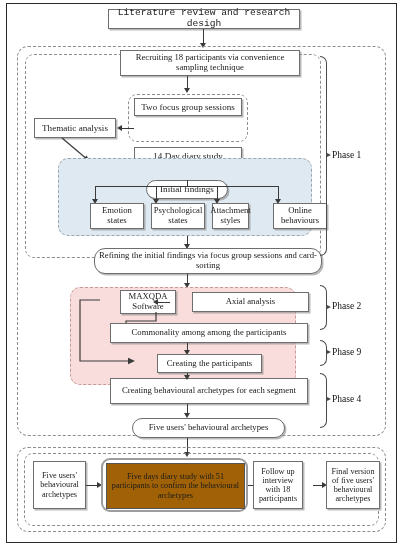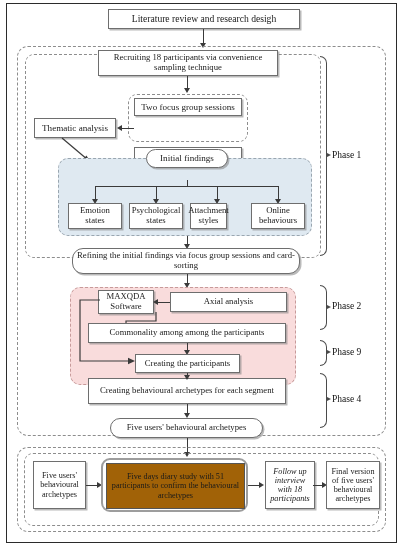--- a/index.html
+++ b/index.html
@@ -73,23 +73,23 @@
   .brace{
     border:1.2px solid #4a4a4a;border-left:none;border-radius:0 7px 7px 0;
     width:7px;
   }
   .bracetick{
     width:0;height:0;border-top:2.6px solid transparent;
     border-bottom:2.6px solid transparent;border-left:4px solid #4a4a4a;
   }
 
   
-  .t10{font-size:9.6px;}
+  .t10{font-size:9.6px;font-family:Liberation Mono, monospace;}
   .t95{font-size:9.1px;}
-  .t9{font-size:8.7px;}
+  .t9{font-size:8.7px;margin-left:22px;}
   .t85{font-size:8.2px;}
 </style>
 </head>
 <body>
 
 <div class="abs" id="outer-frame"></div>
 
 <div class="abs node t10" style="left:108px;top:9px;width:192px;height:20px;">
   <span>Literature review and research desigh</span>
 </div>
@@ -123,21 +123,21 @@
 <div class="abs hline" style="left:122px;top:127.5px;width:12px;"></div>
 <div class="abs arrowleft" style="left:117px;top:124.9px;"></div>
 
 <svg class="abs" style="left:60px;top:136px;width:40px;height:32px;" viewBox="0 0 40 32">
   <line x1="2" y1="2" x2="28" y2="24" stroke="#3a3a3a" stroke-width="1.2"></line>
   <polygon points="31,27 22.5,24 26.5,19.5" fill="#3a3a3a"></polygon>
 </svg>
 
 <div class="abs" id="phase1-shade" style="left:58px;top:158px;width:254px;height:78px;"></div>
 
-<div class="abs node rounded t95" style="left:146px;top:149px;width:82px;height:19px;justify-content:center;">
+<div class="abs node rounded t95" style="left:146px;top:180px;width:82px;height:19px;justify-content:center;">
   <span>Initial findings</span>
 </div>
 
 <div class="abs vline" style="left:186.5px;top:180px;height:6px;"></div>
 
 <div class="abs hline" style="left:95px;top:185.5px;width:183px;"></div>
 
 <div class="abs vline" style="left:95px;top:186px;height:14px;"></div>
 <div class="abs arrowdown" style="left:92.3px;top:199px;"></div>
 <div class="abs vline" style="left:156px;top:186px;height:14px;"></div>
@@ -247,21 +247,21 @@
 <div class="abs arrowright" style="left:97px;top:481.9px;"></div>
 
 <div class="abs thick" style="left:101px;top:458px;width:147px;height:54px;">
   <div class="inner t85">
     <span>Five days diary study with 51 participants to confirm the behavioural archetypes</span>
   </div>
 </div>
 <div class="abs hline" style="left:248px;top:484.5px;width:12px;"></div>
 <div class="abs arrowright" style="left:259px;top:481.9px;"></div>
 
-<div class="abs node t85" style="left:265px;top:461px;width:50px;height:48px;font-style:italic;">
+<div class="abs node t85" style="left:253px;top:461px;width:50px;height:48px;">
   <span>Follow up interview with 18 participants</span>
 </div>
 <div class="abs hline" style="left:313px;top:484.5px;width:10px;"></div>
 <div class="abs arrowright" style="left:322px;top:481.9px;"></div>
 
 <div class="abs node t85" style="left:326px;top:461px;width:54px;height:48px;">
   <span>Final version of five users' behavioural archetypes</span>
 </div>
 
 </body></html>

